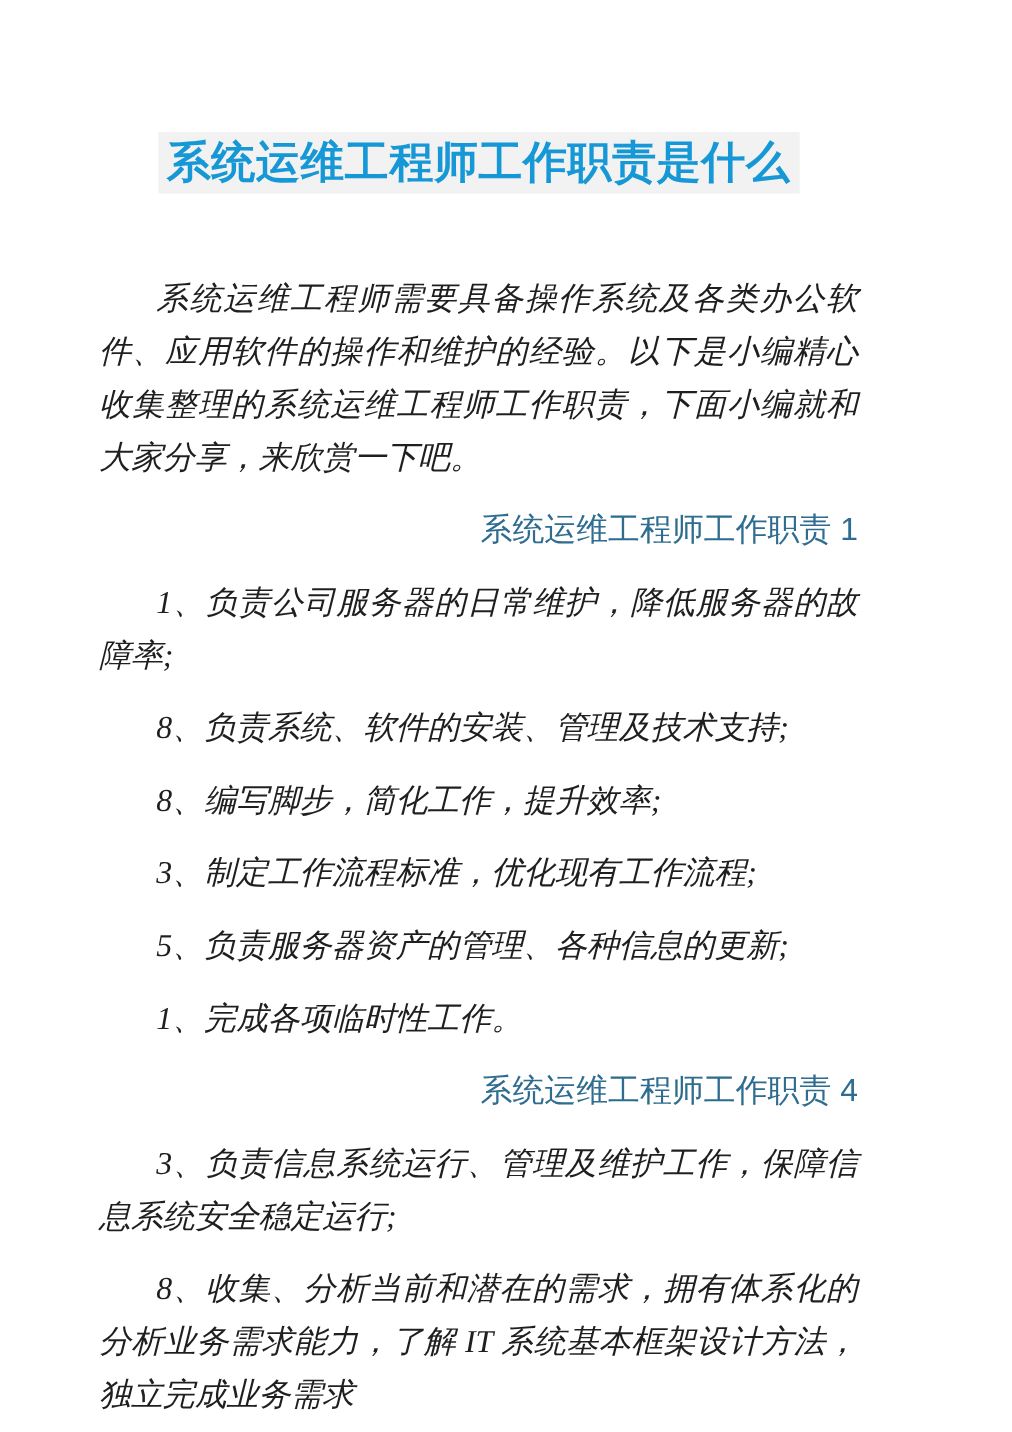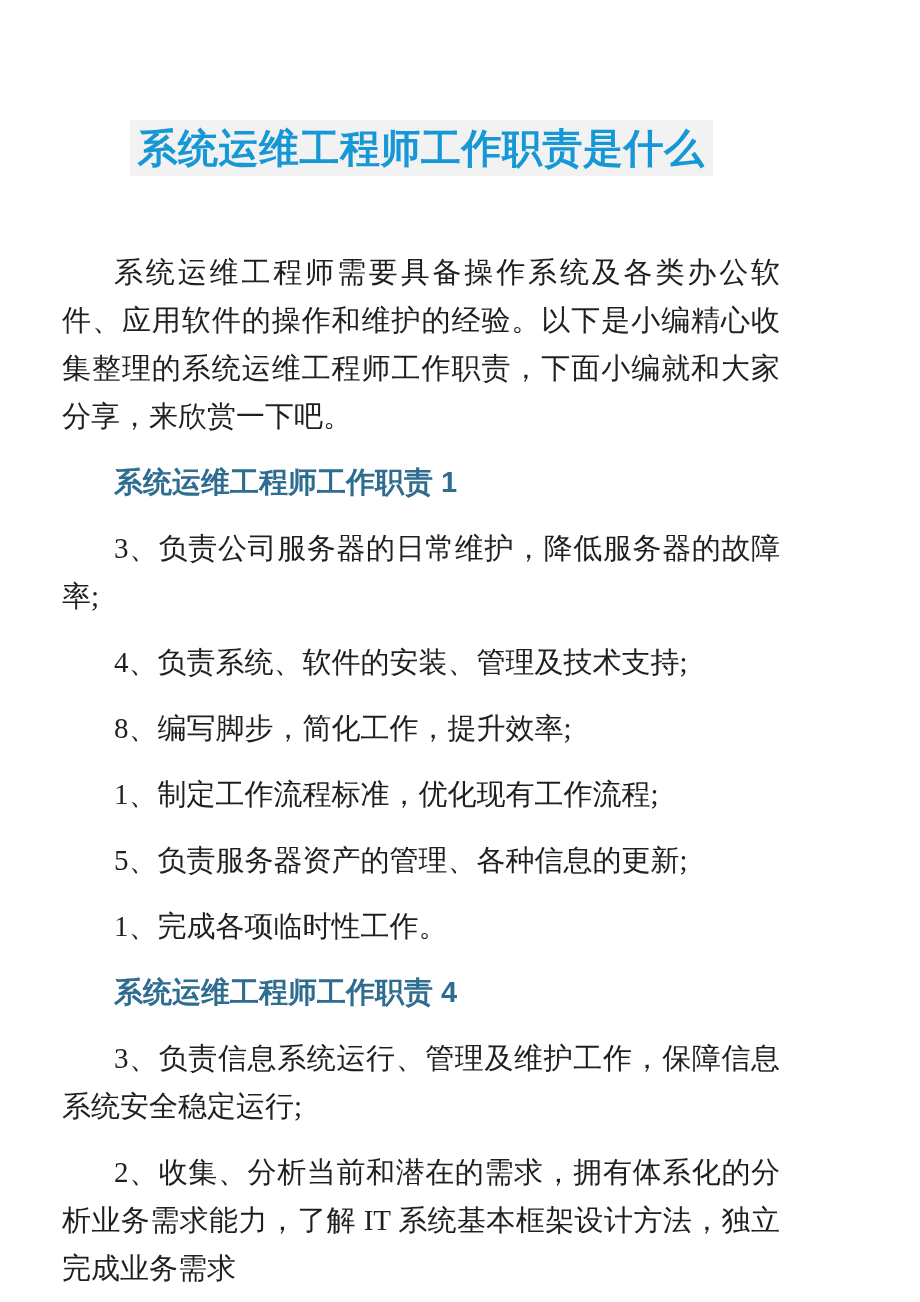--- a/index.html
+++ b/index.html
@@ -11,21 +11,21 @@
     width: 920px;
     height: 1302px;
     overflow: hidden;
     font-family: "Liberation Serif", serif;
     color: #1f1f1f;
   }
   .doc-page {
     box-sizing: border-box;
     width: 920px;
     height: 1302px;
-    padding: 120px 140px 0 62px;
+    padding: 120px 140px 0 90px;
     background: #ffffff;
   }
   .doc-title {
     margin: 0 0 72px 0;
     text-align: center;
     font-family: "Liberation Sans", sans-serif;
   }
   .doc-title .title-text {
     display: inline-block;
     background: #f2f2f2;
@@ -37,49 +37,51 @@
     letter-spacing: 0.5px;
     white-space: nowrap;
   }
   .para {
     margin: 0 0 18px 0;
     font-size: 29px;
     line-height: 48px;
     text-align: justify;
     text-indent: 52px;
     color: #1f1f1f;
+    font-style: italic;
   }
   .section-heading {
     margin: 0 0 18px 0;
     font-family: "Liberation Sans", sans-serif;
     font-size: 29px;
-    font-weight: bold;
+    font-weight: normal;
     line-height: 48px;
     text-indent: 52px;
     color: #2e6c90;
+    text-align: right;
   }
 </style>
 </head>
 <body>
 
 <div class="doc-page">
 
   <h1 class="doc-title">
     <span class="title-text">系统运维工程师工作职责是什么</span>
   </h1>
 
   <p class="para">系统运维工程师需要具备操作系统及各类办公软件、应用软件的操作和维护的经验。以下是小编精心收集整理的系统运维工程师工作职责，下面小编就和大家分享，来欣赏一下吧。</p>
 
   <h2 class="section-heading">系统运维工程师工作职责 1</h2>
 
-  <p class="para">3、负责公司服务器的日常维护，降低服务器的故障率;</p>
-  <p class="para">4、负责系统、软件的安装、管理及技术支持;</p>
+  <p class="para">1、负责公司服务器的日常维护，降低服务器的故障率;</p>
+  <p class="para">8、负责系统、软件的安装、管理及技术支持;</p>
   <p class="para">8、编写脚步，简化工作，提升效率;</p>
-  <p class="para">1、制定工作流程标准，优化现有工作流程;</p>
+  <p class="para">3、制定工作流程标准，优化现有工作流程;</p>
   <p class="para">5、负责服务器资产的管理、各种信息的更新;</p>
   <p class="para">1、完成各项临时性工作。</p>
 
   <h2 class="section-heading">系统运维工程师工作职责 4</h2>
 
   <p class="para">3、负责信息系统运行、管理及维护工作，保障信息系统安全稳定运行;</p>
-  <p class="para">2、收集、分析当前和潜在的需求，拥有体系化的分析业务需求能力，了解 IT 系统基本框架设计方法，独立完成业务需求</p>
+  <p class="para">8、收集、分析当前和潜在的需求，拥有体系化的分析业务需求能力，了解 IT 系统基本框架设计方法，独立完成业务需求</p>
 
 </div>
 
 </body></html>

